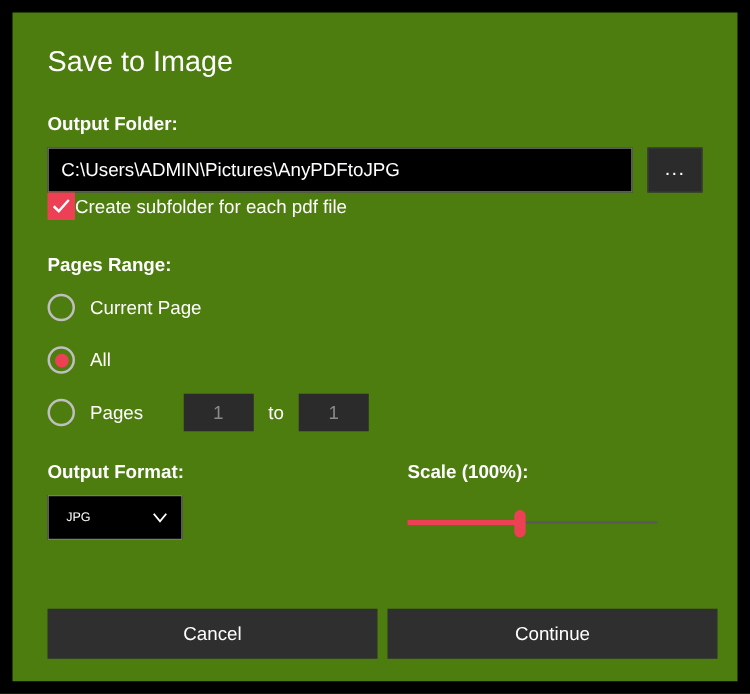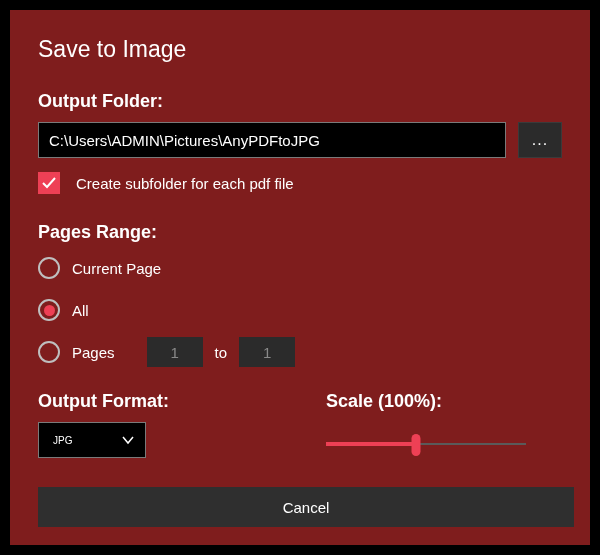--- a/index.html
+++ b/index.html
@@ -8,39 +8,38 @@
       height: 555px;
       background: #000;
       font-family: "Segoe UI", Tahoma, sans-serif;
       color: #fff;
       padding: 10px;
       position: relative;
     }
     .dialog {
       width: 100%;
       height: 100%;
-      background: #7f1d1d;
+      background: #4d7c0f;
       padding: 26px 28px 14px 28px;
       position: relative;
     }
     .dialog-title {
       font-size: 23px;
       font-weight: 400;
       margin-bottom: 28px;
     }
     .field-label {
-      font-size: 18px;
+      font-size: 15px;
       font-weight: 600;
       margin-bottom: 10px;
     }
     .output-row {
       display: flex;
       gap: 12px;
       align-items: stretch;
-      margin-bottom: 14px;
     }
     .text-input {
       flex: 1;
       background: #000;
       border: 1px solid #7a7a7a;
       color: #fff;
       font-size: 15px;
       padding: 8px 10px;
       height: 36px;
     }
@@ -53,21 +52,21 @@
       font-size: 16px;
       display: flex;
       align-items: center;
       justify-content: center;
       cursor: pointer;
       letter-spacing: 1px;
     }
     .check-row {
       display: flex;
       align-items: center;
-      gap: 16px;
+      gap: 0;
       margin-bottom: 28px;
     }
     .checkbox {
       width: 22px;
       height: 22px;
       background: #ee4055;
       display: flex;
       align-items: center;
       justify-content: center;
       cursor: pointer;
@@ -212,15 +211,16 @@
       <div class="slider-wrap">
         <div class="slider-track"></div>
         <div class="slider-fill"></div>
         <div class="slider-thumb"></div>
       </div>
     </div>
   </div>
 
   <div class="action-row">
     <button class="action-btn">Cancel</button>
+    <button class="action-btn">Continue</button>
   </div>
 
 </div>
 
 </body></html>

